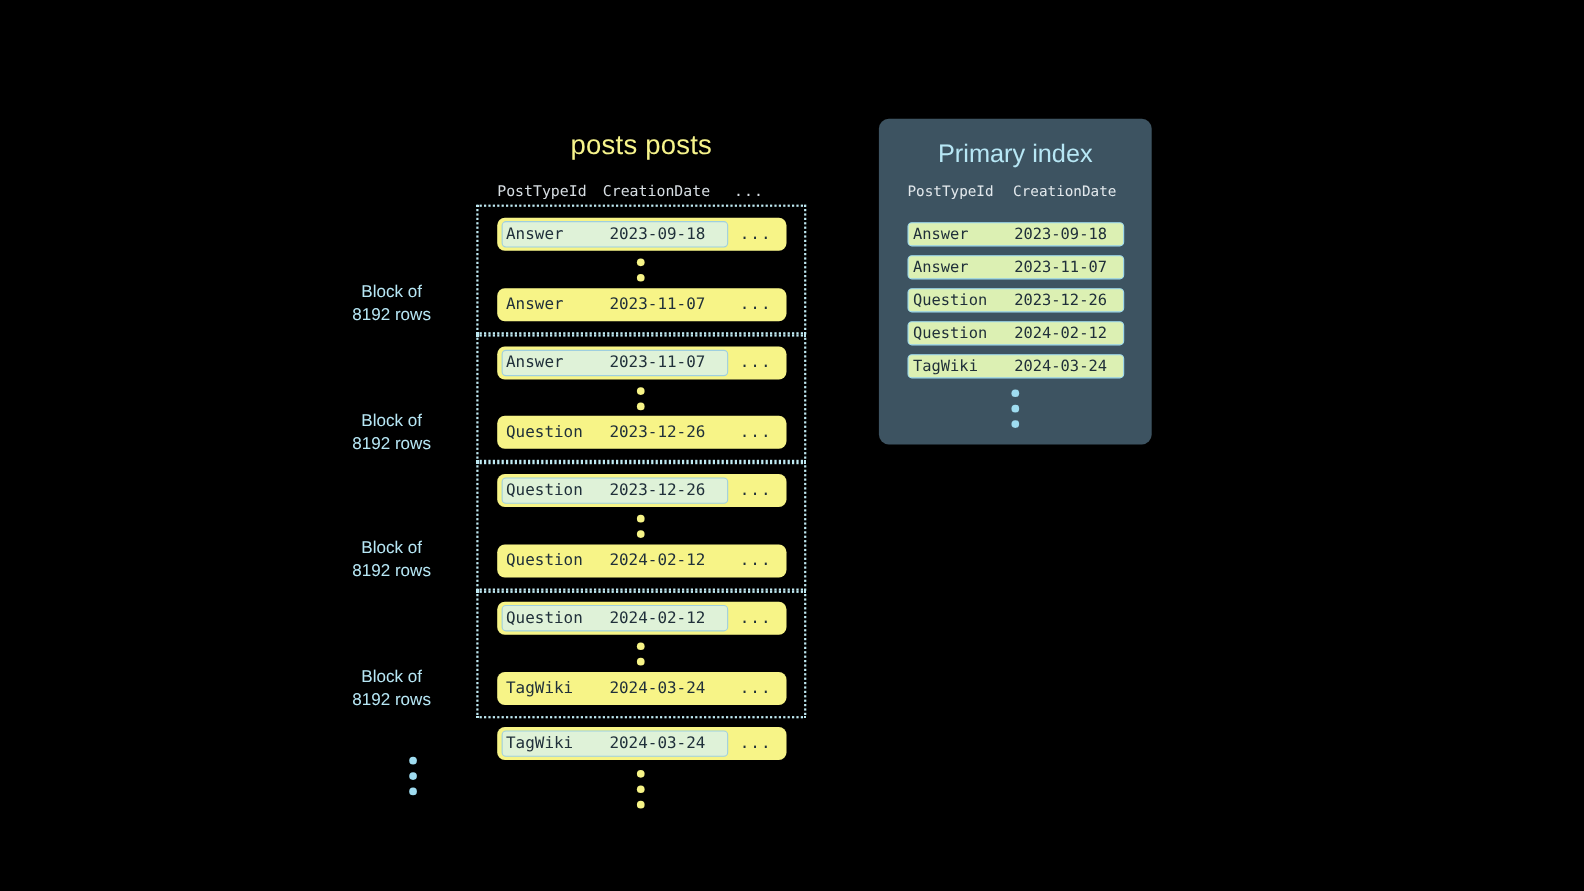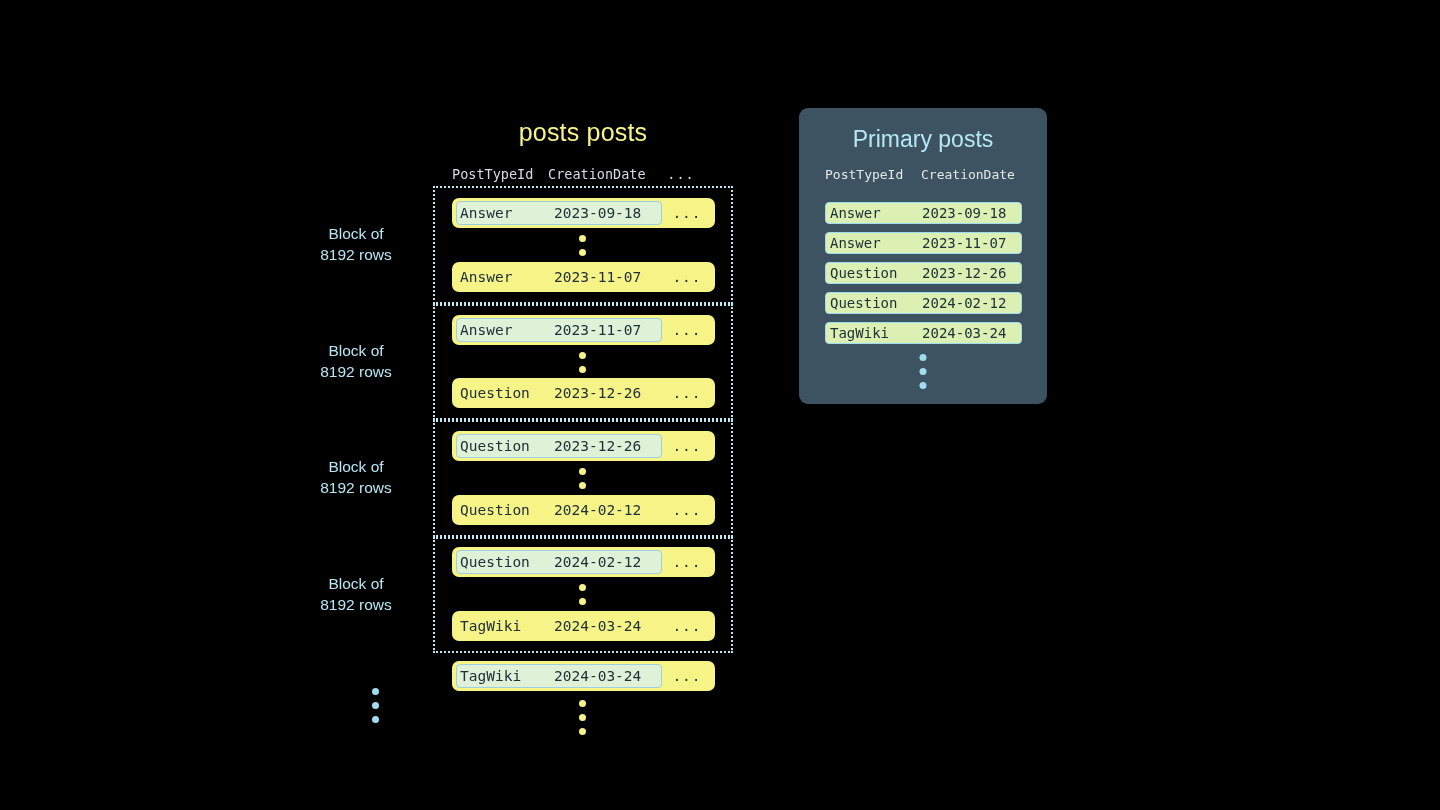--- a/index.html
+++ b/index.html
@@ -70,20 +70,21 @@
     border: 2px dotted #bfe9f2;
   }
   .block-label {
     position: absolute;
     width: 120px;
     text-align: center;
     font-size: 15.5px;
     line-height: 21px;
     color: #b7e7f5;
     left: -137px;
+    margin-top: 32px;
   }
 
   
   .row {
     position: absolute;
     left: 19px;
     width: 263px;
     height: 30px;
     background: #f7f487;
     border-radius: 7px;
@@ -344,21 +345,21 @@
   </div>
 
   <div class="vdots cyan" style="position:absolute; left:372px; top:688px;">
       <i></i>
       <i></i>
       <i></i>
     </div>
 
   <div id="primary-index-panel">
 
-    <div id="primary-index-title">Primary posts</div>
+    <div id="primary-index-title">Primary index</div>
 
     <div id="primary-index-header">
       <span class="ih-type">PostTypeId</span>
       <span class="ih-date">CreationDate</span>
     </div>
 
     <div id="primary-index-rows">
       <div class="idx-row">
         <span class="cell cell-type">Answer</span>
         <span class="cell cell-date">2023-09-18</span>

